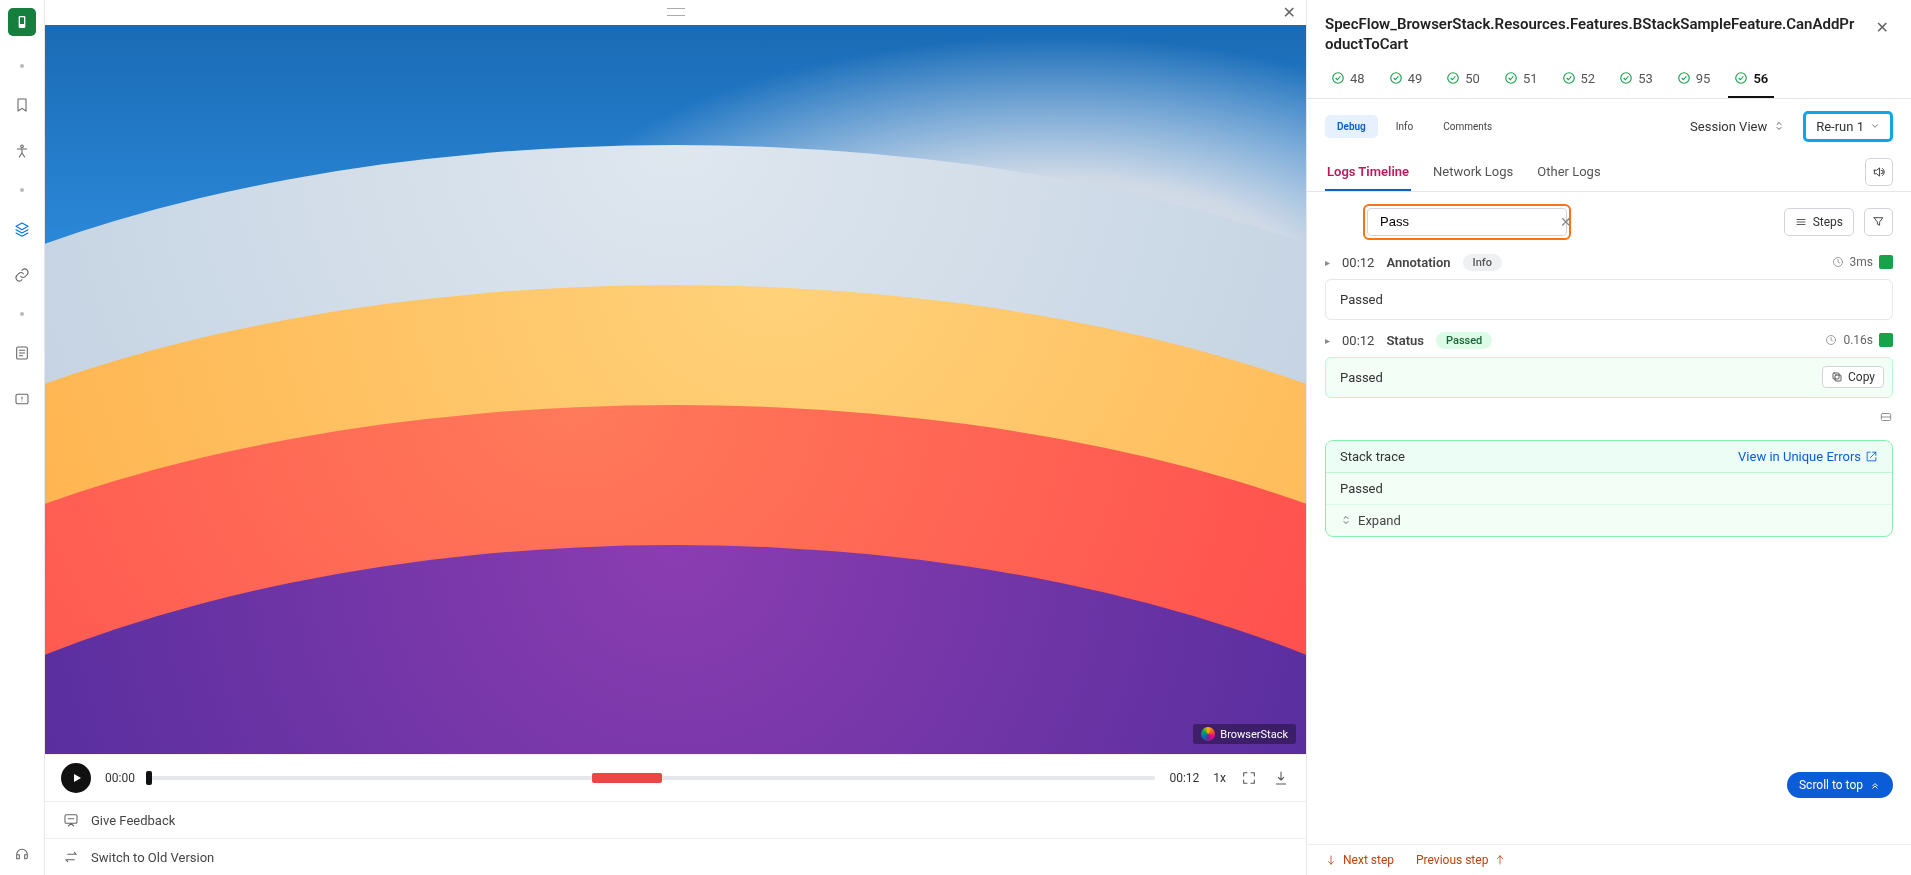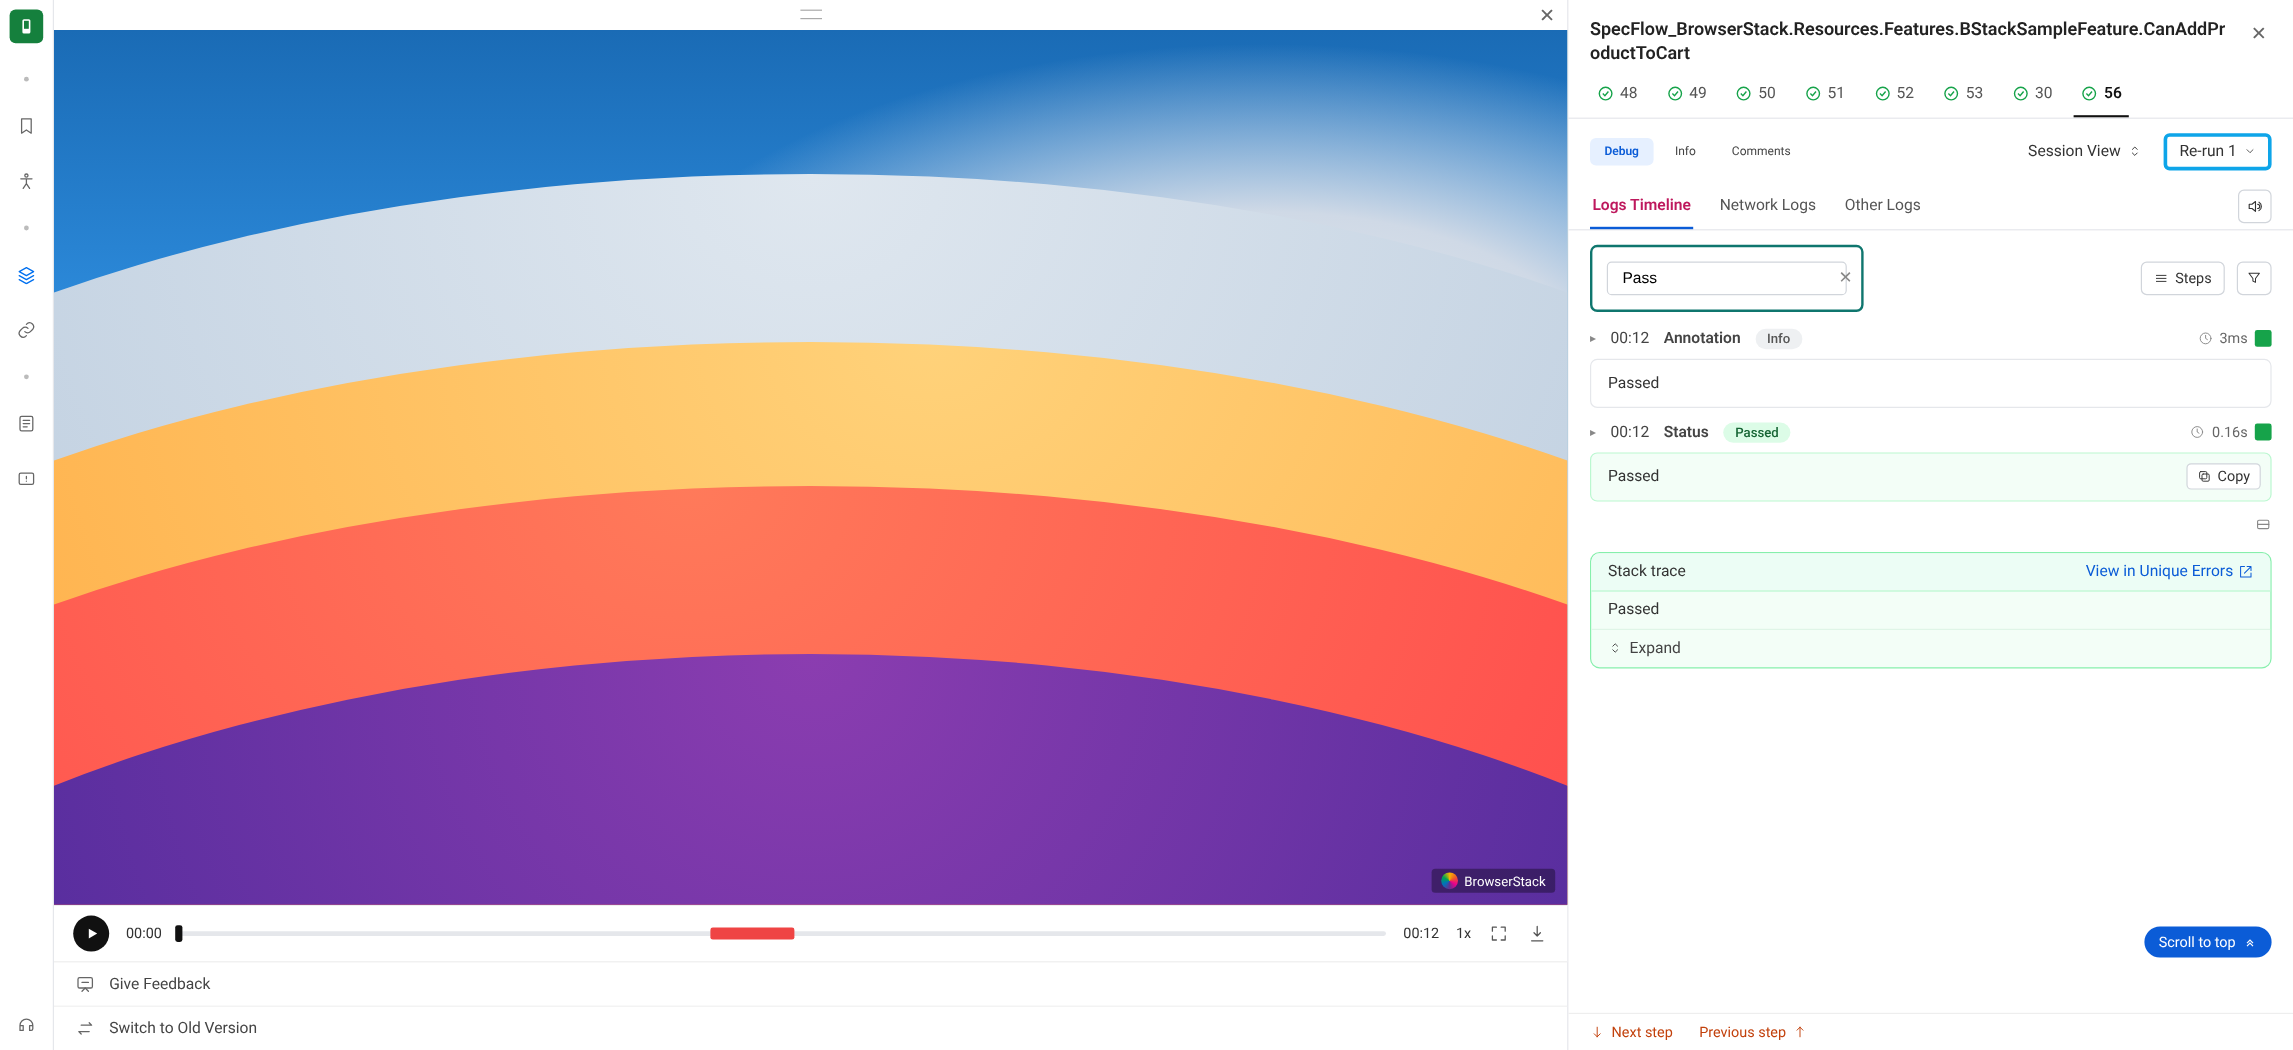--- a/index.html
+++ b/index.html
@@ -349,23 +349,24 @@
     }
 
     .log-toolbar {
       display: flex;
       align-items: center;
       padding: 12px 18px;
       gap: 10px;
     }
     .search-wrap {
       position: relative;
-      border: 2px solid #0f766e;
+      border: 2px solid #f97316;
       border-radius: 6px;
-      padding: 12px;
+      padding: 2px;
+      margin-left: 38px;
     }
     .search-inner {
       border: 1px solid #d1d5db;
       border-radius: 4px;
       display: flex;
       align-items: center;
       width: 200px;
       padding: 0 8px;
       height: 28px;
       background:#fff;
@@ -714,21 +715,21 @@
             <circle cx="12" cy="12" r="9"></circle>
             <path d="M8 12l3 3 5-6"></path>
           </svg>
           <span>53</span>
         </div>
         <div class="run-tab pass">
           <svg class="dot" viewBox="0 0 24 24" style="fill:none;stroke:#16a34a;stroke-width:2">
             <circle cx="12" cy="12" r="9"></circle>
             <path d="M8 12l3 3 5-6"></path>
           </svg>
-          <span>30</span>
+          <span>95</span>
         </div>
         <div class="run-tab pass active">
           <svg class="dot" viewBox="0 0 24 24" style="fill:none;stroke:#16a34a;stroke-width:2">
             <circle cx="12" cy="12" r="9"></circle>
             <path d="M8 12l3 3 5-6"></path>
           </svg>
           <span>56</span>
         </div>
       </div>
 

